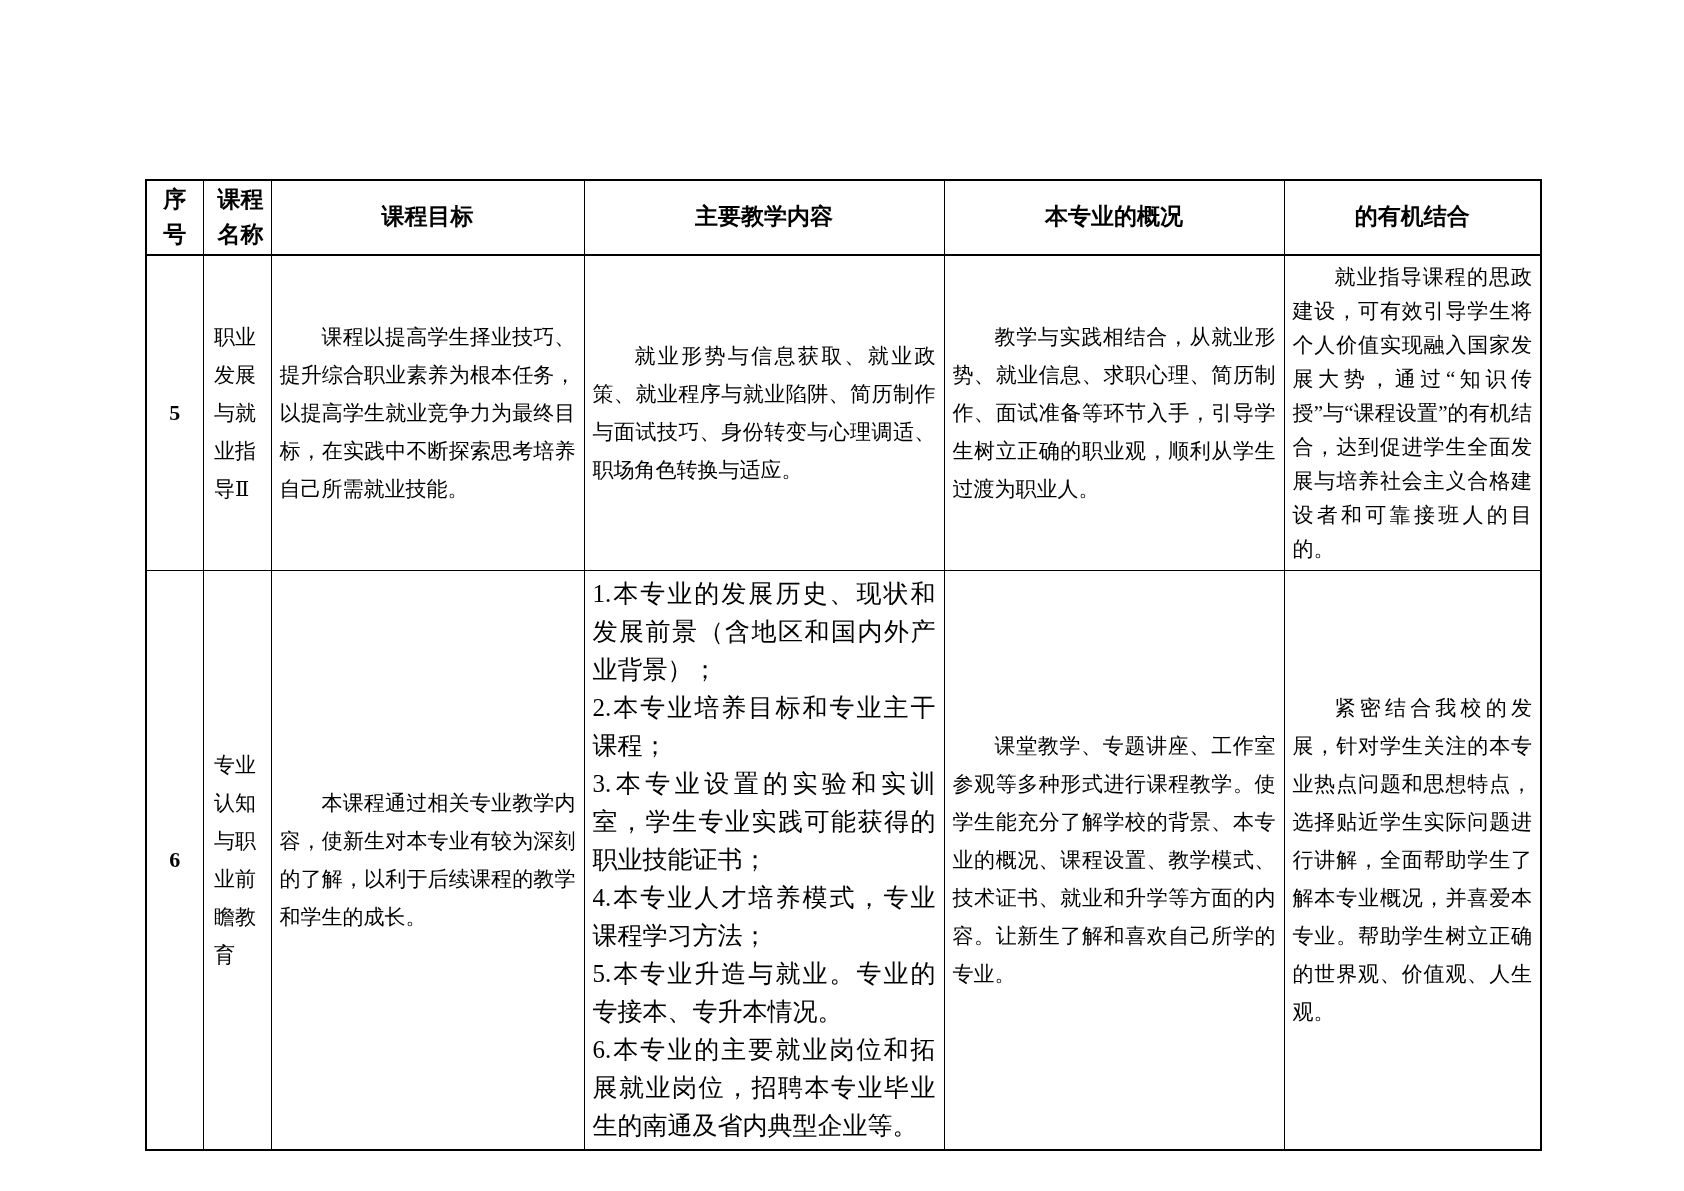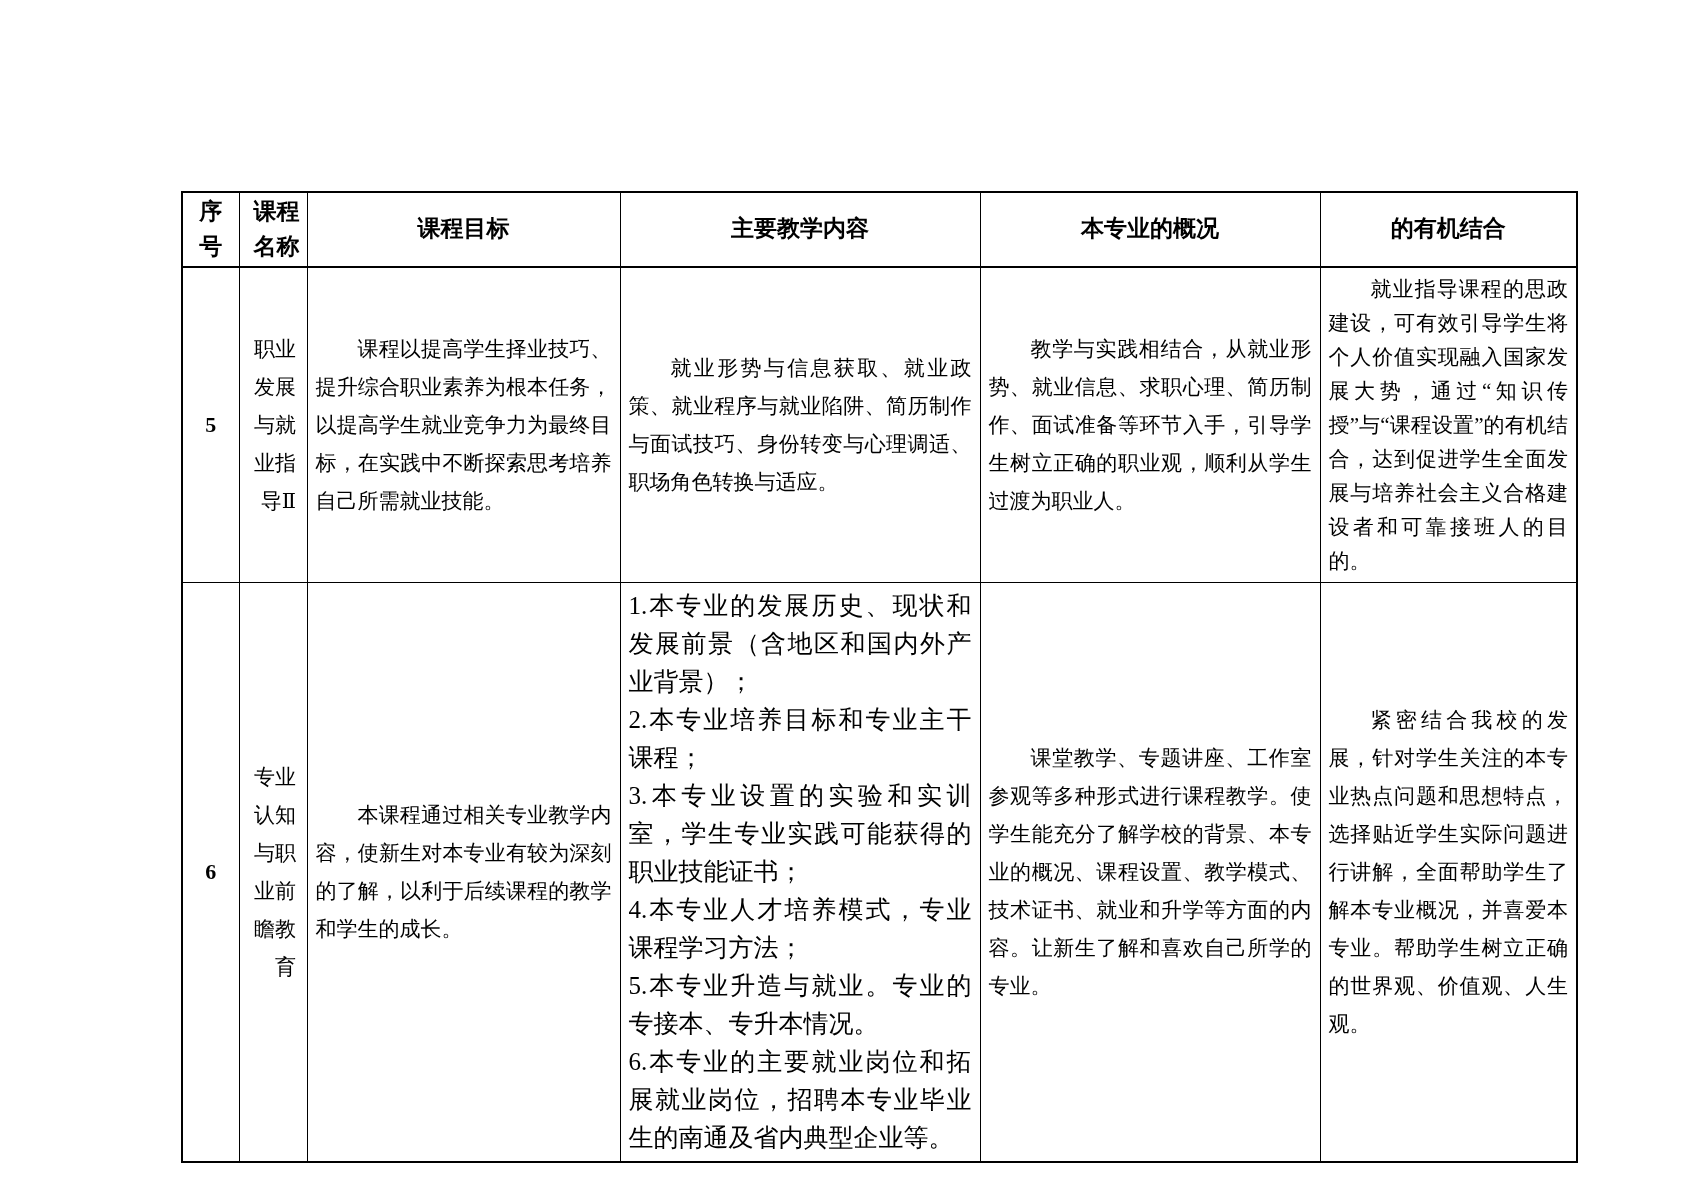--- a/index.html
+++ b/index.html
@@ -10,26 +10,25 @@
   body {
     width: 1684px;
     height: 1191px;
     position: relative;
     font-family: "Liberation Serif", "DejaVu Serif", serif;
     color: #000000;
   }
   .course-table {
     position: absolute;
     left: 145px;
-    top: 191px;
+    top: 179px;
     width: 1395px;
     border-collapse: collapse;
     table-layout: fixed;
     border: 2px solid #000000;
-    margin-left: 36px;
   }
   .course-table th,
   .course-table td {
     border: 1px solid #000000;
     vertical-align: middle;
     padding: 4px 8px;
     box-sizing: border-box;
     overflow: hidden;
   }
   .course-table thead th {
@@ -59,21 +58,21 @@
     text-align: center;
     font-weight: bold;
     font-size: 22px;
     font-family: "Liberation Serif", "DejaVu Serif", serif;
   }
   td.name-cell { padding: 4px 2px; }
   .name-wrap {
     width: 2.2em;
     margin: 0 auto;
     word-break: break-all;
-    text-align: right;
+    text-align: left;
     font-size: 21px;
     line-height: 38px;
   }
   .para {
     font-size: 21px;
     line-height: 38px;
     text-align: justify;
     text-justify: inter-character;
   }
   .indent { text-indent: 2em; }

